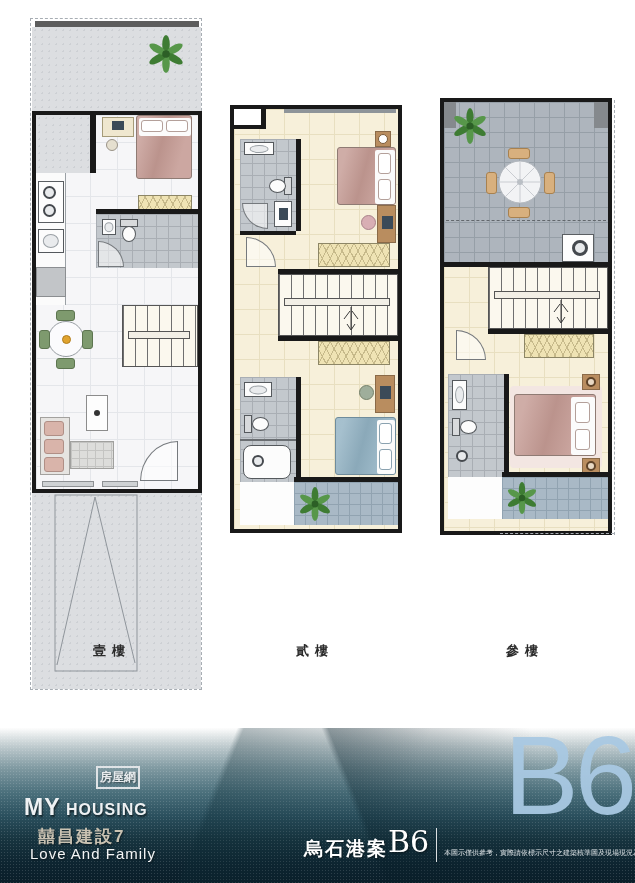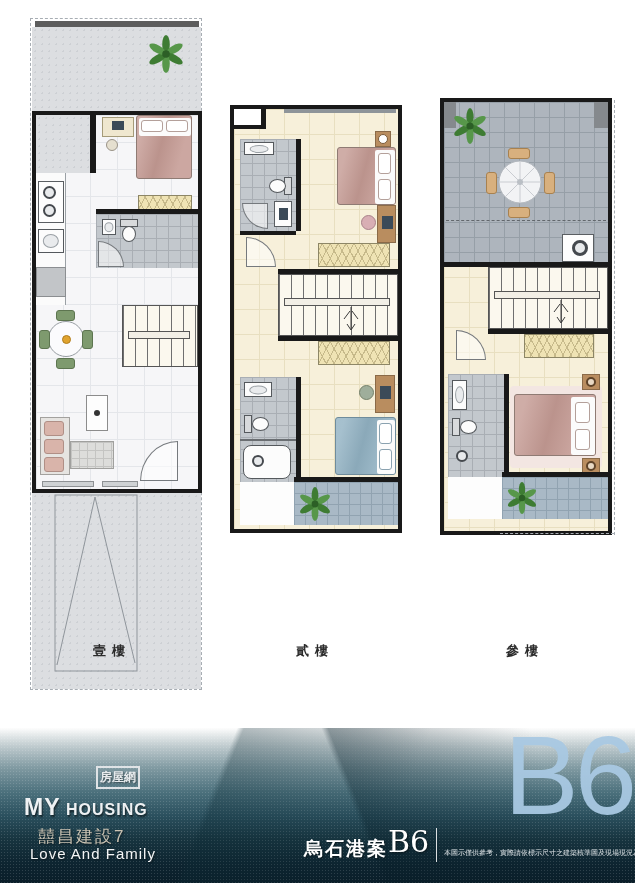--- a/index.html
+++ b/index.html
@@ -44,21 +44,21 @@
     linear-gradient(112deg,transparent 34%,rgba(12,42,52,.30) 35%,rgba(12,42,52,0) 62%),
     linear-gradient(68deg,transparent 55%,rgba(8,30,40,.35) 56%,rgba(8,30,40,0) 85%),
     radial-gradient(rgba(255,255,255,.14) .6px,transparent .6px);background-size:auto,auto,3px 3px;}
   .b6big{right:2px;top:-8px;font-size:112px;line-height:1;font-weight:400;letter-spacing:-4px;color:#a9c9e3;font-family:"Liberation Sans",sans-serif;opacity:.95;}
   .wm{left:138px;top:58px;font-size:38px;letter-spacing:1px;color:rgba(226,236,241,.38);white-space:nowrap;font-family:"DejaVu Sans",sans-serif;}
   .logo-cn{left:22px;top:10px;font-family:"DejaVu Serif",serif;font-weight:bold;font-size:44px;color:#e0e6e9;text-shadow:1px 2px 3px rgba(0,0,0,.55);line-height:1;}
   .logo-suffix{left:96px;top:38px;display:flex;gap:2px;}
   .logo-suffix b{display:inline-block;border:2px solid #dfe3e6;color:#e6eaec;font-size:12px;font-weight:bold;padding:1px 2px;text-shadow:1px 1px 2px rgba(0,0,0,.5);}
   .logo-en{left:24px;top:66px;color:#eef1f3;font-weight:bold;text-shadow:1px 2px 2px rgba(0,0,0,.6);letter-spacing:1px;white-space:nowrap;}
   .logo-en .my{font-size:23px;}.logo-en .hs{font-size:16px;}
-  .builder{left:38px;top:97px;font-size:17px;font-weight:normal;color:#c9c2b2;letter-spacing:2px;text-shadow:1px 1px 2px rgba(0,0,0,.5);}
+  .builder{left:38px;top:97px;font-size:17px;font-weight:bold;color:#c9c2b2;letter-spacing:2px;text-shadow:1px 1px 2px rgba(0,0,0,.5);}
   .builder-en{left:30px;top:117px;font-size:15px;color:#f3f5f6;letter-spacing:1px;text-shadow:1px 1px 2px rgba(0,0,0,.5);}
   .project{left:150px;top:88px;font-family:"DejaVu Serif",serif;font-weight:bold;font-size:42px;letter-spacing:-3px;color:#ffffff;text-shadow:2px 2px 3px rgba(0,0,0,.45);line-height:1;}
   .casename{left:304px;top:108px;font-size:19px;font-weight:bold;color:#fff;letter-spacing:2px;text-shadow:1px 1px 2px rgba(0,0,0,.5);}
   .unit{left:388px;top:96px;font-family:"DejaVu Serif",serif;font-size:30px;color:#fff;text-shadow:1px 1px 2px rgba(0,0,0,.5);}
   .vdiv{left:436px;top:100px;width:1px;height:34px;background:rgba(255,255,255,.85);}
   .note-title{left:444px;top:101px;font-size:13px;font-weight:bold;color:#fff;letter-spacing:1px;text-shadow:1px 1px 2px rgba(0,0,0,.5);}
   .note-body{left:444px;top:120px;font-size:7px;color:#dfe4e7;white-space:nowrap;}
 </style>
 </head>
 <body>

